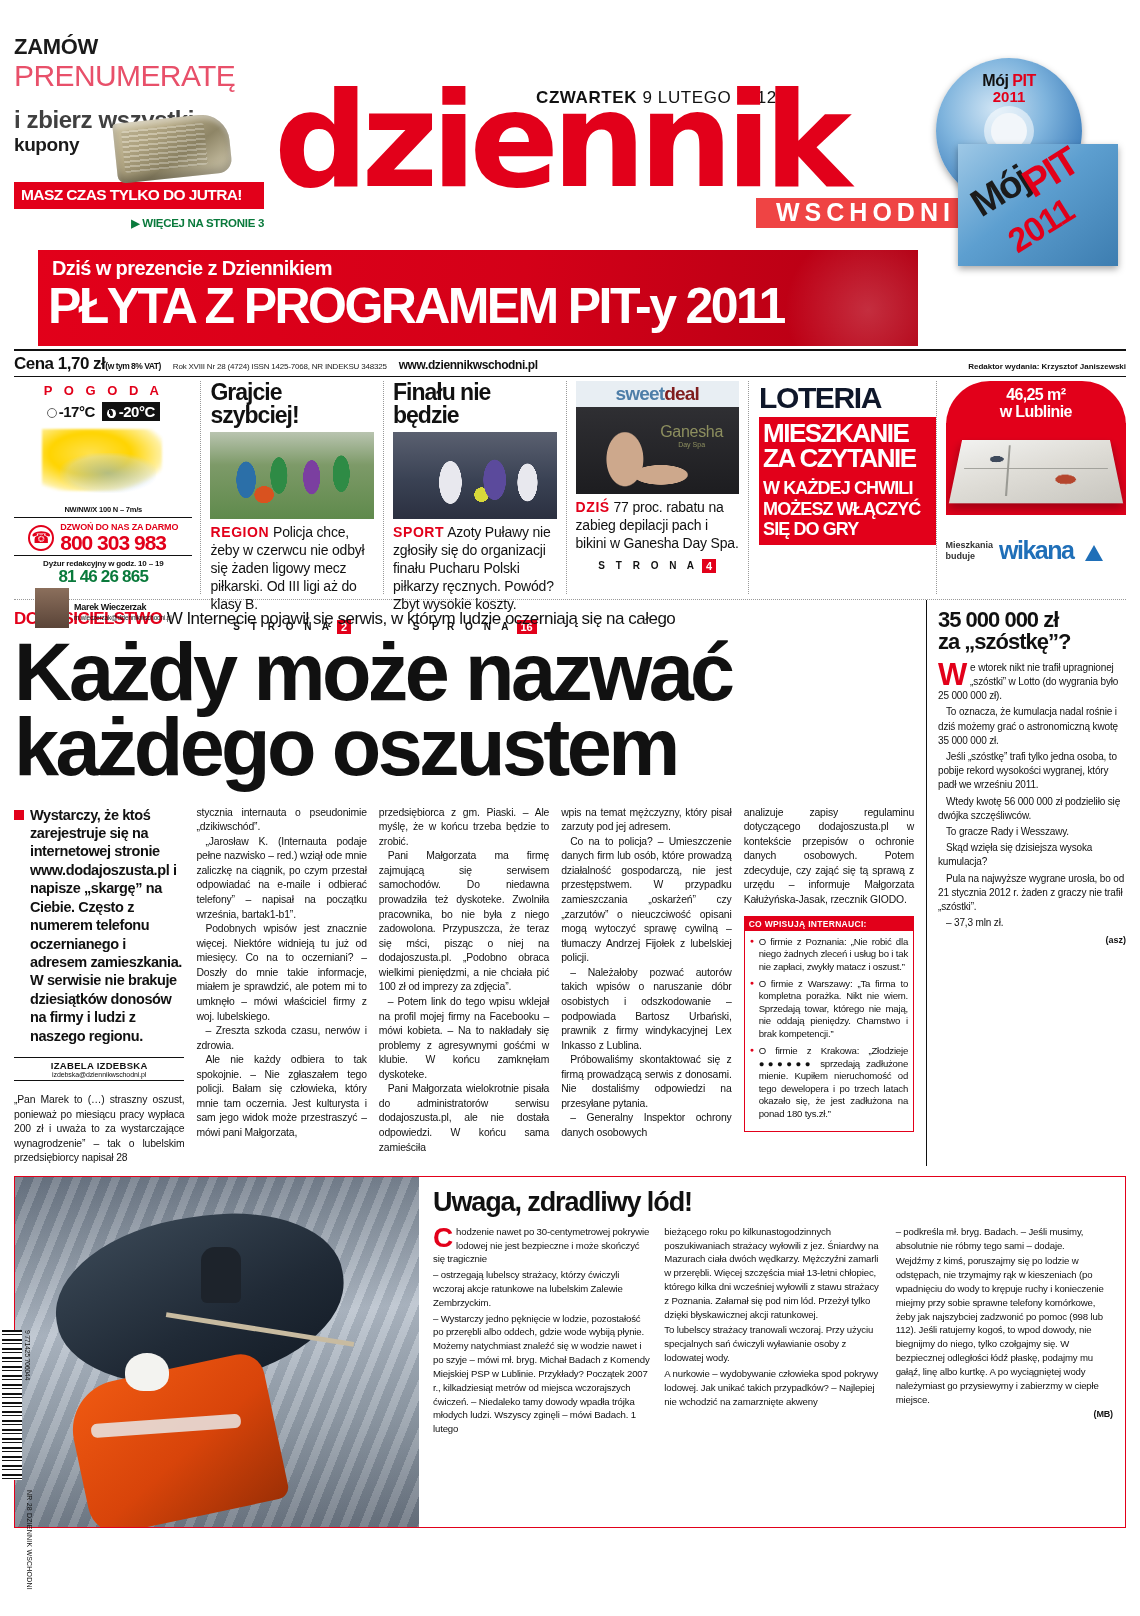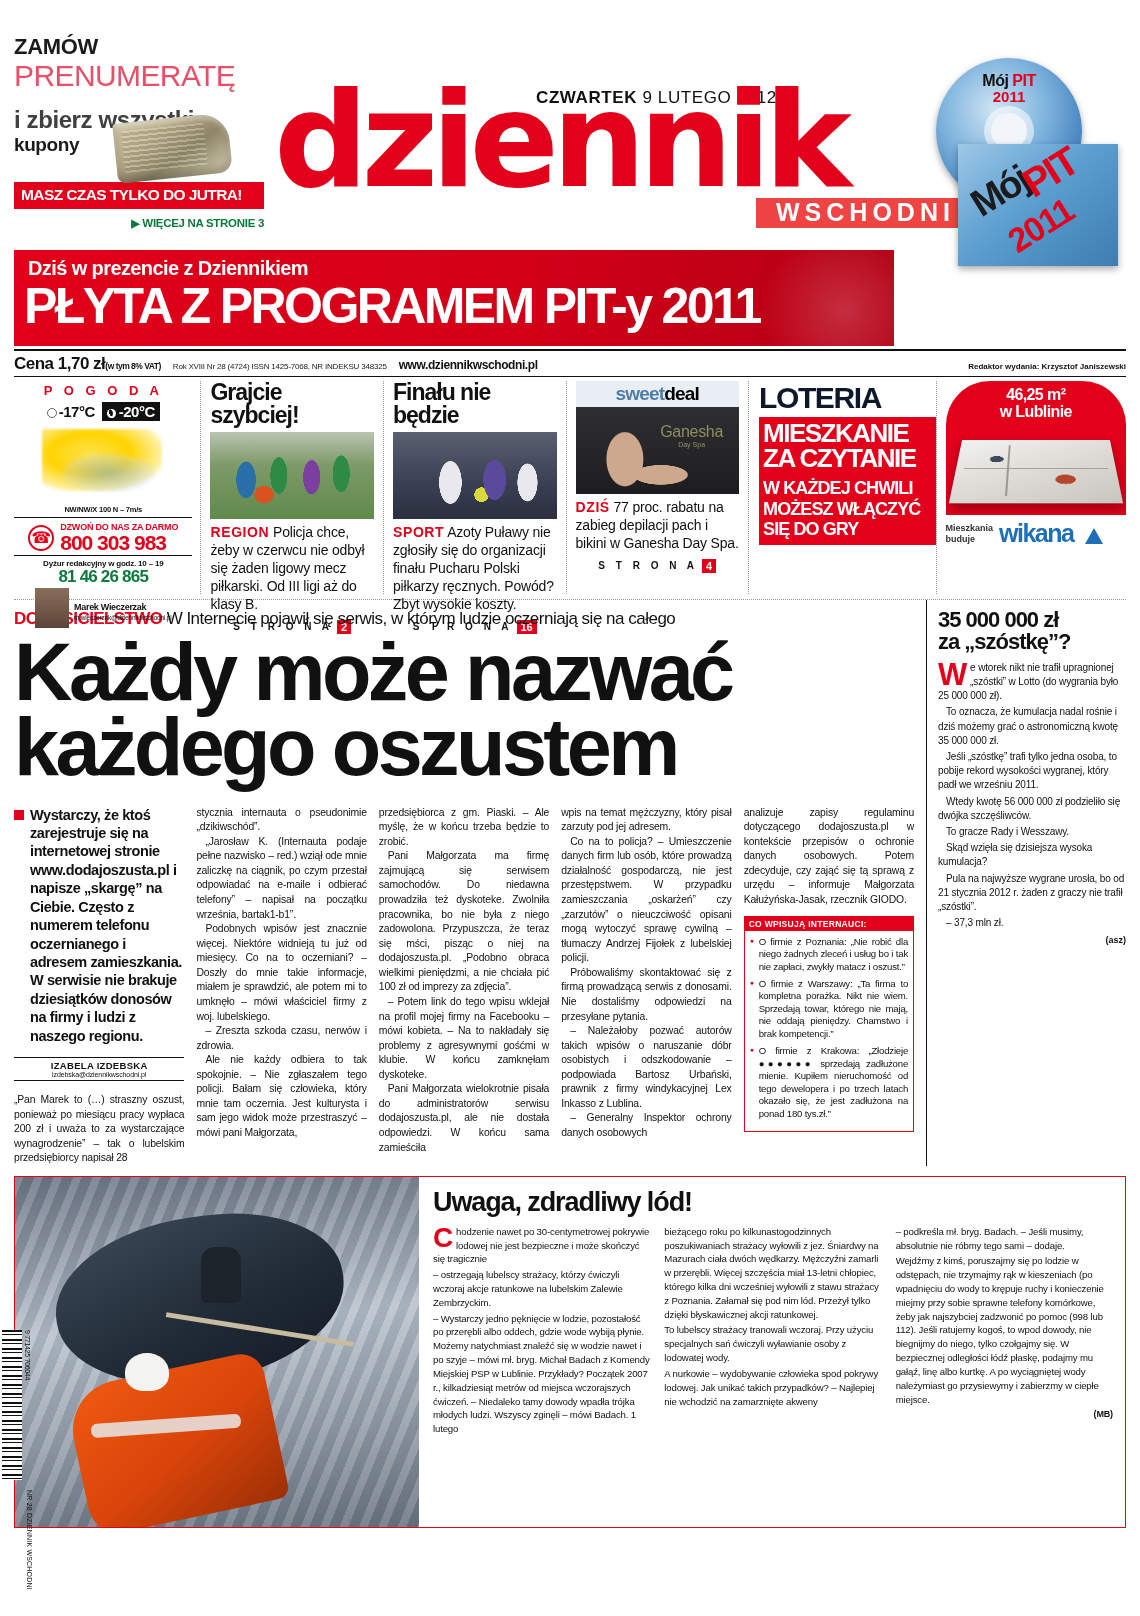--- a/index.html
+++ b/index.html
@@ -74,21 +74,21 @@
     box-shadow: 0 3px 7px rgba(0,0,0,.35); overflow:hidden;
   }
   .cd-case .big1 { position:absolute; left:12px; top:26px; transform:rotate(-32deg); font-size:38px; font-weight:900; color:#1b1b1b; letter-spacing:-2px;}
   .cd-case .big2 { position:absolute; left:64px; top:6px; transform:rotate(-32deg); font-size:40px; font-weight:900; color:#e2001a; letter-spacing:-2px;}
   .cd-case .big3 { position:absolute; left:48px; top:62px; transform:rotate(-32deg); font-size:34px; font-weight:900; color:#e2001a; letter-spacing:-1px;}
 
   
   .pit-banner {
     position:relative; height: 96px; margin-top: 2px;
     background: linear-gradient(95deg,#e2001a 0%, #d40018 55%, #b30014 100%);
-    overflow:hidden; width: 880px;
+    overflow:hidden; width: 880px; margin-left: 24px;
   }
   .pit-banner:after{
     content:""; position:absolute; right:-40px; top:-30px; width:180px; height:180px;
     background:radial-gradient(circle,rgba(255,255,255,.18),transparent 65%);
   }
   .pit-top { color:#fff; font-size:20px; font-weight:800; letter-spacing:-0.6px; padding: 7px 0 0 14px; }
   .pit-main { color:#fff; font-size:50px; font-weight:900; letter-spacing:-2.6px; line-height:1; padding-left:10px; margin-top:1px;}
   .banner-row { display:flex; }
 
   
@@ -157,21 +157,21 @@
       radial-gradient(ellipse 18px 32px at 62% 55%, #5b4a9c 0 62%, transparent 64%),
       radial-gradient(ellipse 16px 30px at 82% 58%, #e8e8ee 0 62%, transparent 64%),
       radial-gradient(circle 9px at 54% 72%, #d8d83a 0 80%, transparent 82%);
   }
   .tp3 { background: linear-gradient(180deg,#2f2f33 0%, #1d1d20 100%); }
   .tp3:after{content:""; position:absolute; inset:0;
     background: radial-gradient(ellipse 30px 44px at 30% 60%, #cda88c 0 60%, transparent 63%),
                 radial-gradient(ellipse 44px 16px at 52% 78%, #cda88c 0 60%, transparent 63%);
   }
   .sweetdeal-bar { height:26px; background:#e8eef3; display:flex; align-items:center; justify-content:center; font-size:19px; font-weight:800; letter-spacing:-0.8px;}
-  .sweetdeal-bar .a{color:#4e7ea8;} .sweetdeal-bar .b{color:#000000;}
+  .sweetdeal-bar .a{color:#4e7ea8;} .sweetdeal-bar .b{color:#7f1d1d;}
   .ganesha { position:absolute; right:16px; top:16px; text-align:center;}
   .ganesha .g1{ font-size:16px; color:#8d8f5f; font-weight:400; letter-spacing:-0.3px;}
   .ganesha .g2{ font-size:7px; color:#8d8f5f;}
   .tdeck { font-size:14px; line-height:1.28; margin-top:5px; letter-spacing:-0.2px; text-align:left;}
   .tdeck b.kicker { color:#e2001a; font-weight:800; letter-spacing:0.6px; }
   .strona { display:flex; align-items:center; justify-content:center; gap:4px; margin-top:6px;}
   .strona .w { font-size:10px; font-weight:800; letter-spacing:4px; color:#111;}
   .strona .n { background:#e2001a; color:#fff; font-size:11px; font-weight:900; padding:1px 4px; }
 
   
@@ -191,21 +191,21 @@
     transform: perspective(300px) rotateX(38deg);
     box-shadow: 0 6px 10px rgba(0,0,0,.3);
   }
   .wik-plan:after{ content:""; position:absolute; inset:8px;
     background:
      linear-gradient(90deg, transparent 0 30%, #9a9a94 30% 31.5%, transparent 31.5%),
      linear-gradient(180deg, transparent 0 48%, #9a9a94 48% 49.5%, transparent 49.5%),
      radial-gradient(ellipse 14px 8px at 70% 70%, #b5462e 0 70%, transparent 72%),
      radial-gradient(ellipse 10px 6px at 22% 30%, #3f4a5c 0 70%, transparent 72%);
   }
-  .wik-foot { display:flex; align-items:flex-end; gap:6px; padding-top:7px;}
+  .wik-foot { display:flex; align-items:flex-end; gap:6px; padding-top:24px;}
   .wik-foot .t { font-size:9px; font-weight:600; line-height:1.15; color:#333;}
   .wik-logo { font-size:25px; font-weight:800; color:#1f6fb8; letter-spacing:-1.5px; line-height:.9;}
   .wik-mark { display:inline-block; width:0;height:0;border-left:9px solid transparent;border-right:9px solid transparent;border-bottom:16px solid #1f6fb8; margin-left:6px;}
 
   
   .mainwrap { border-top: 1px dotted #999; margin-top:5px; display:flex; }
   .maincol { width: 912px; padding-right:12px; }
   .rightcol { width: 200px; padding-left:11px; border-left:1px solid #111; }
 
   .kicker-line { margin-top: 9px; font-size:17px; letter-spacing:-0.5px; }
@@ -454,22 +454,22 @@
         <div class="lead-col">
           <p class="noind">przedsiębiorca z gm. Piaski. – Ale myślę, że w końcu trzeba będzie to zrobić.</p>
           <p>Pani Małgorzata ma firmę zajmującą się serwisem samochodów. Do niedawna prowadziła też dyskoteke. Zwolniła pracownika, bo nie była z niego zadowolona. Przypuszcza, że teraz się mści, pisząc o niej na dodajoszusta.pl. „Podobno obraca wielkimi pieniędzmi, a nie chciała pić 100 zł od imprezy za zdjęcia”.</p>
           <p>– Potem link do tego wpisu wklejał na profil mojej firmy na Facebooku – mówi kobieta. – Na to nakładały się problemy z agresywnymi gośćmi w klubie. W końcu zamknęłam dyskoteke.</p>
           <p>Pani Małgorzata wielokrotnie pisała do administratorów serwisu dodajoszusta.pl, ale nie dostała odpowiedzi. W końcu sama zamieściła</p>
         </div>
 
         <div class="lead-col">
           <p class="noind">wpis na temat mężczyzny, który pisał zarzuty pod jej adresem.</p>
           <p>Co na to policja? – Umieszczenie danych firm lub osób, które prowadzą działalność gospodarczą, nie jest przestępstwem. W przypadku zamieszczania „oskarżeń” czy „zarzutów” o nieuczciwość opisani mogą wytoczyć sprawę cywilną – tłumaczy Andrzej Fijołek z lubelskiej policji.</p>
+          <p>– Należałoby pozwać autorów takich wpisów o naruszanie dóbr osobistych i odszkodowanie – podpowiada Bartosz Urbański, prawnik z firmy windykacyjnej Lex Inkasso z Lublina.</p>
           <p>Próbowaliśmy skontaktować się z firmą prowadzącą serwis z donosami. Nie dostaliśmy odpowiedzi na przesyłane pytania.</p>
-          <p>– Należałoby pozwać autorów takich wpisów o naruszanie dóbr osobistych i odszkodowanie – podpowiada Bartosz Urbański, prawnik z firmy windykacyjnej Lex Inkasso z Lublina.</p>
           <p>– Generalny Inspektor ochrony danych osobowych</p>
         </div>
 
         <div class="lead-col">
           <p class="noind">analizuje zapisy regulaminu dotyczącego dodajoszusta.pl w kontekście przepisów o ochronie danych osobowych. Potem zdecyduje, czy zająć się tą sprawą z urzędu – informuje Małgorzata Kałużyńska-Jasak, rzecznik GIODO.</p>
           <div class="netbox">
             <div class="netbox-h">CO WPISUJĄ INTERNAUCI:</div>
             <ul>
               <li>O firmie z Poznania: „Nie robić dla niego żadnych zleceń i usług bo i tak nie zapłaci, zwykły matacz i oszust.”</li>
               <li>O firmie z Warszawy: „Ta firma to kompletna porażka. Nikt nie wiem. Sprzedają towar, którego nie mają, nie oddają pieniędzy. Chamstwo i brak kompetencji.”</li>

